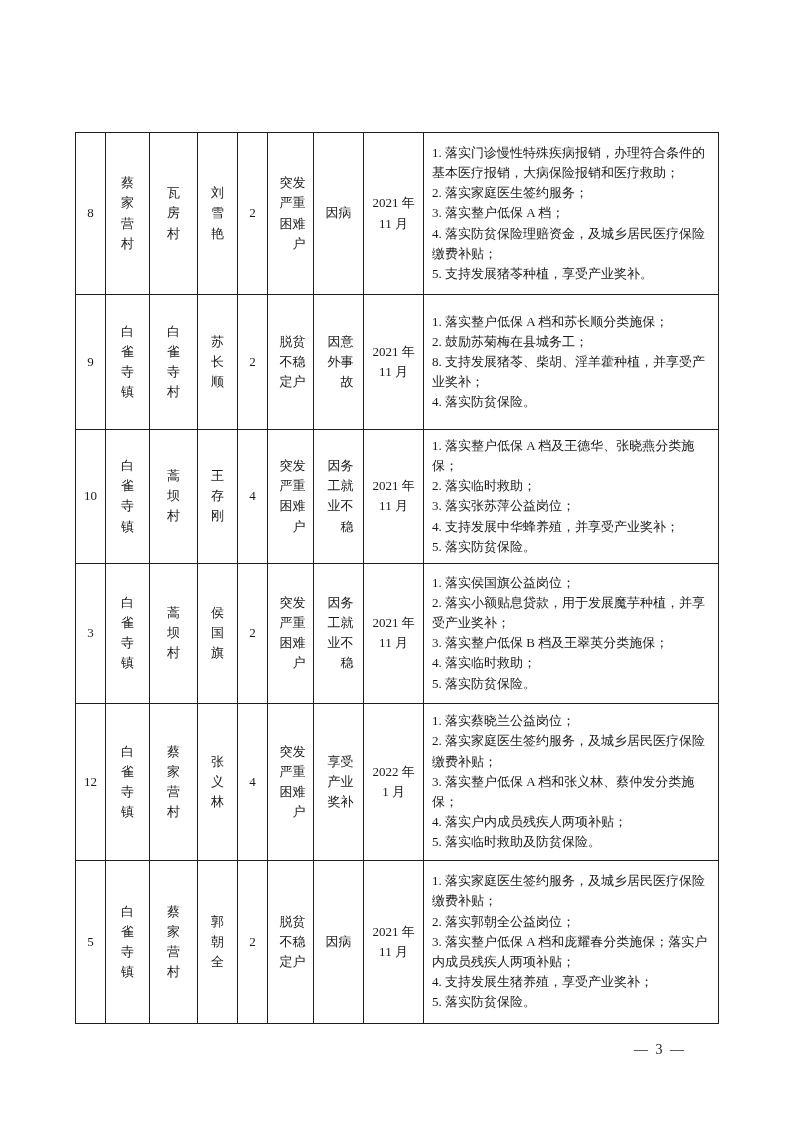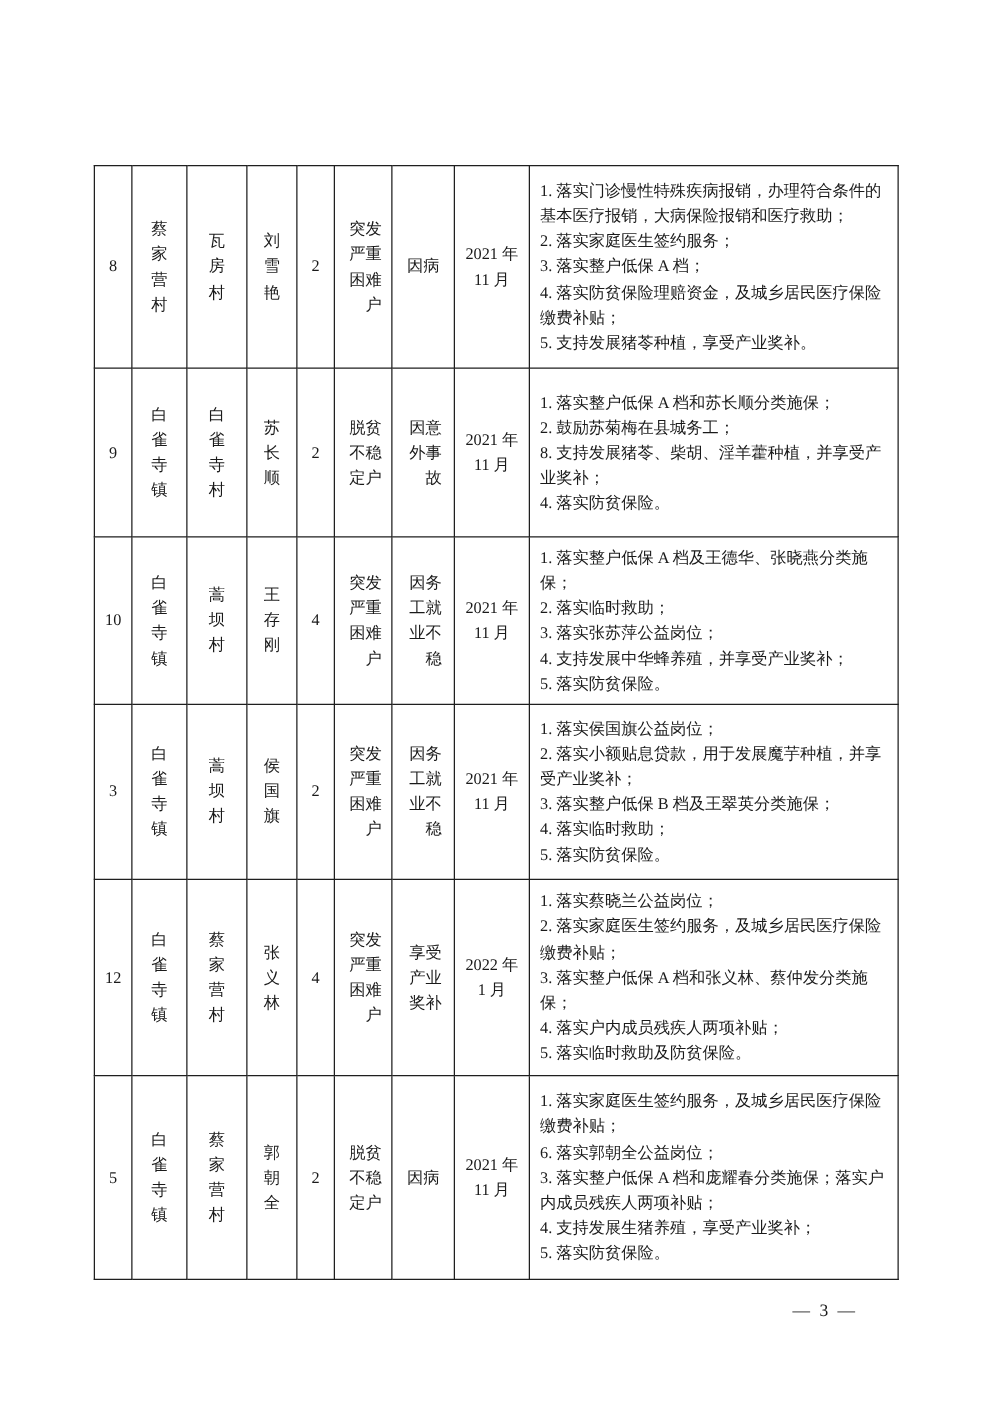--- a/index.html
+++ b/index.html
@@ -150,21 +150,21 @@
       <td>5</td>
       <td><span class="vtx">白雀寺镇</span></td>
       <td><span class="vtx">蔡家营村</span></td>
       <td><span class="vtx">郭朝全</span></td>
       <td>2</td>
       <td><span class="vtx2">脱贫不稳定户</span></td>
       <td><span class="vtx2">因病</span></td>
       <td class="date-cell">2021 年
 11 月</td>
       <td class="measures-cell">1. 落实家庭医生签约服务，及城乡居民医疗保险缴费补贴；
-6. 落实郭朝全公益岗位；
+2. 落实郭朝全公益岗位；
 3. 落实整户低保 A 档和庞耀春分类施保；落实户内成员残疾人两项补贴；
 4. 支持发展生猪养殖，享受产业奖补；
 5. 落实防贫保险。</td>
     </tr>
   </tbody>
 </table>
 
 <div class="page-number">— 3 —</div>
 
 </body></html>

